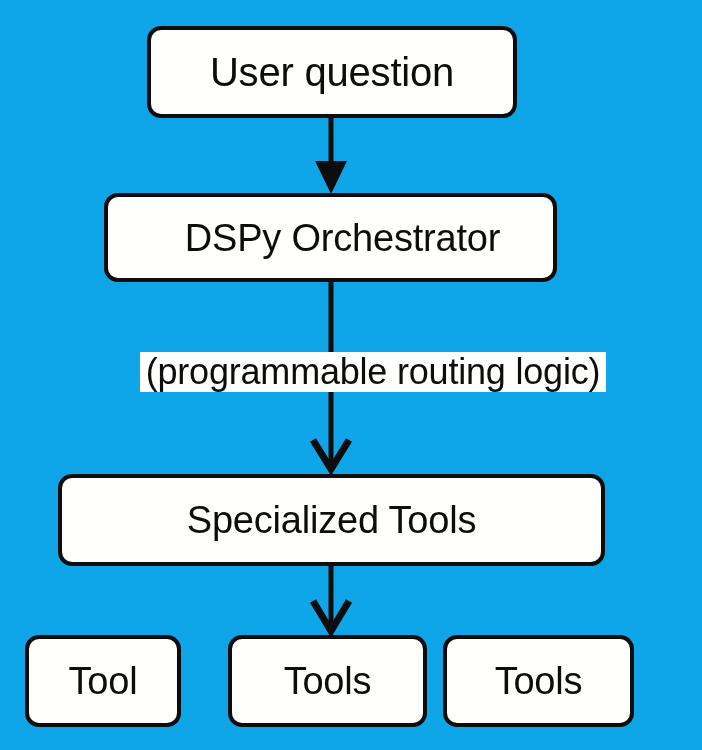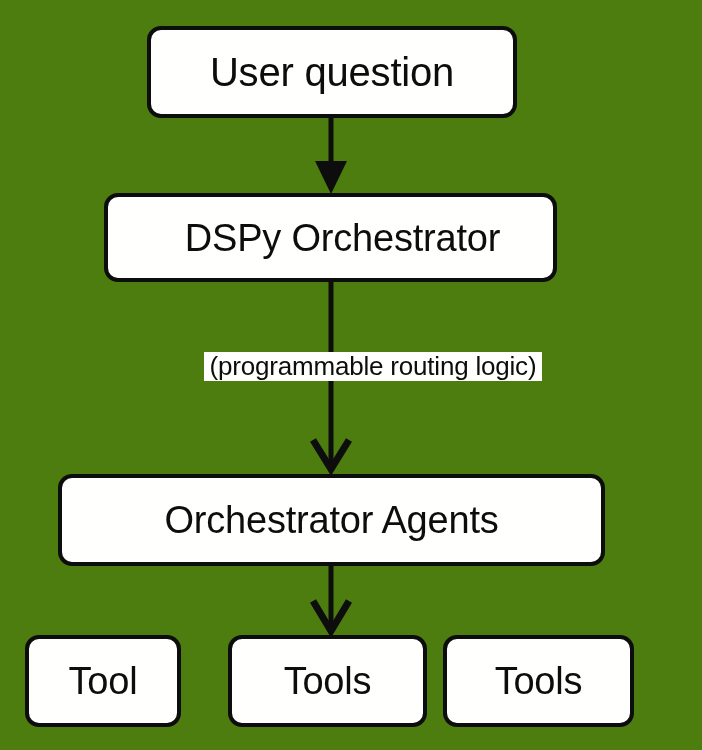--- a/index.html
+++ b/index.html
@@ -11,21 +11,21 @@
     width: 702px;
     height: 750px;
     background: #fffffd;
     font-family: "Liberation Sans", sans-serif;
     overflow: hidden;
   }
   #diagram-canvas {
     position: relative;
     width: 702px;
     height: 750px;
-    background: #4d7c0f;
+    background: #0ea5e9;
   }
   .connector-layer {
     position: absolute;
     left: 0;
     top: 0;
     width: 702px;
     height: 750px;
     pointer-events: none;
   }
   .node {
@@ -103,21 +103,21 @@
     top: 352px;
     width: 702px;
     text-align: center;
     z-index: 3;
   }
   #annotation-routing-logic .annotation-text {
     display: inline-block;
     background: #fffffd;
     padding: 0 6px;
     font-family: "Liberation Sans", sans-serif;
-    font-size: 26px;
+    font-size: 36px;
     color: #0d0d0d;
     line-height: 1.1;
     letter-spacing: -0.2px;
     white-space: nowrap;
     margin-left: 44px;
   }
 </style>
 </head>
 <body>
 
@@ -147,21 +147,21 @@
 
   <div class="node" id="node-dspy-orchestrator">
     <span class="node-label">DSPy Orchestrator</span>
   </div>
 
   <div id="annotation-routing-logic">
     <span class="annotation-text">(programmable routing logic)</span>
   </div>
 
   <div class="node" id="node-specialized-agents">
-    <span class="node-label">Orchestrator Agents</span>
+    <span class="node-label">Specialized Tools</span>
   </div>
 
   <div class="node" id="node-tool-1">
     <span class="node-label">Tool</span>
   </div>
 
   <div class="node" id="node-tool-2">
     <span class="node-label">Tools</span>
   </div>
 

